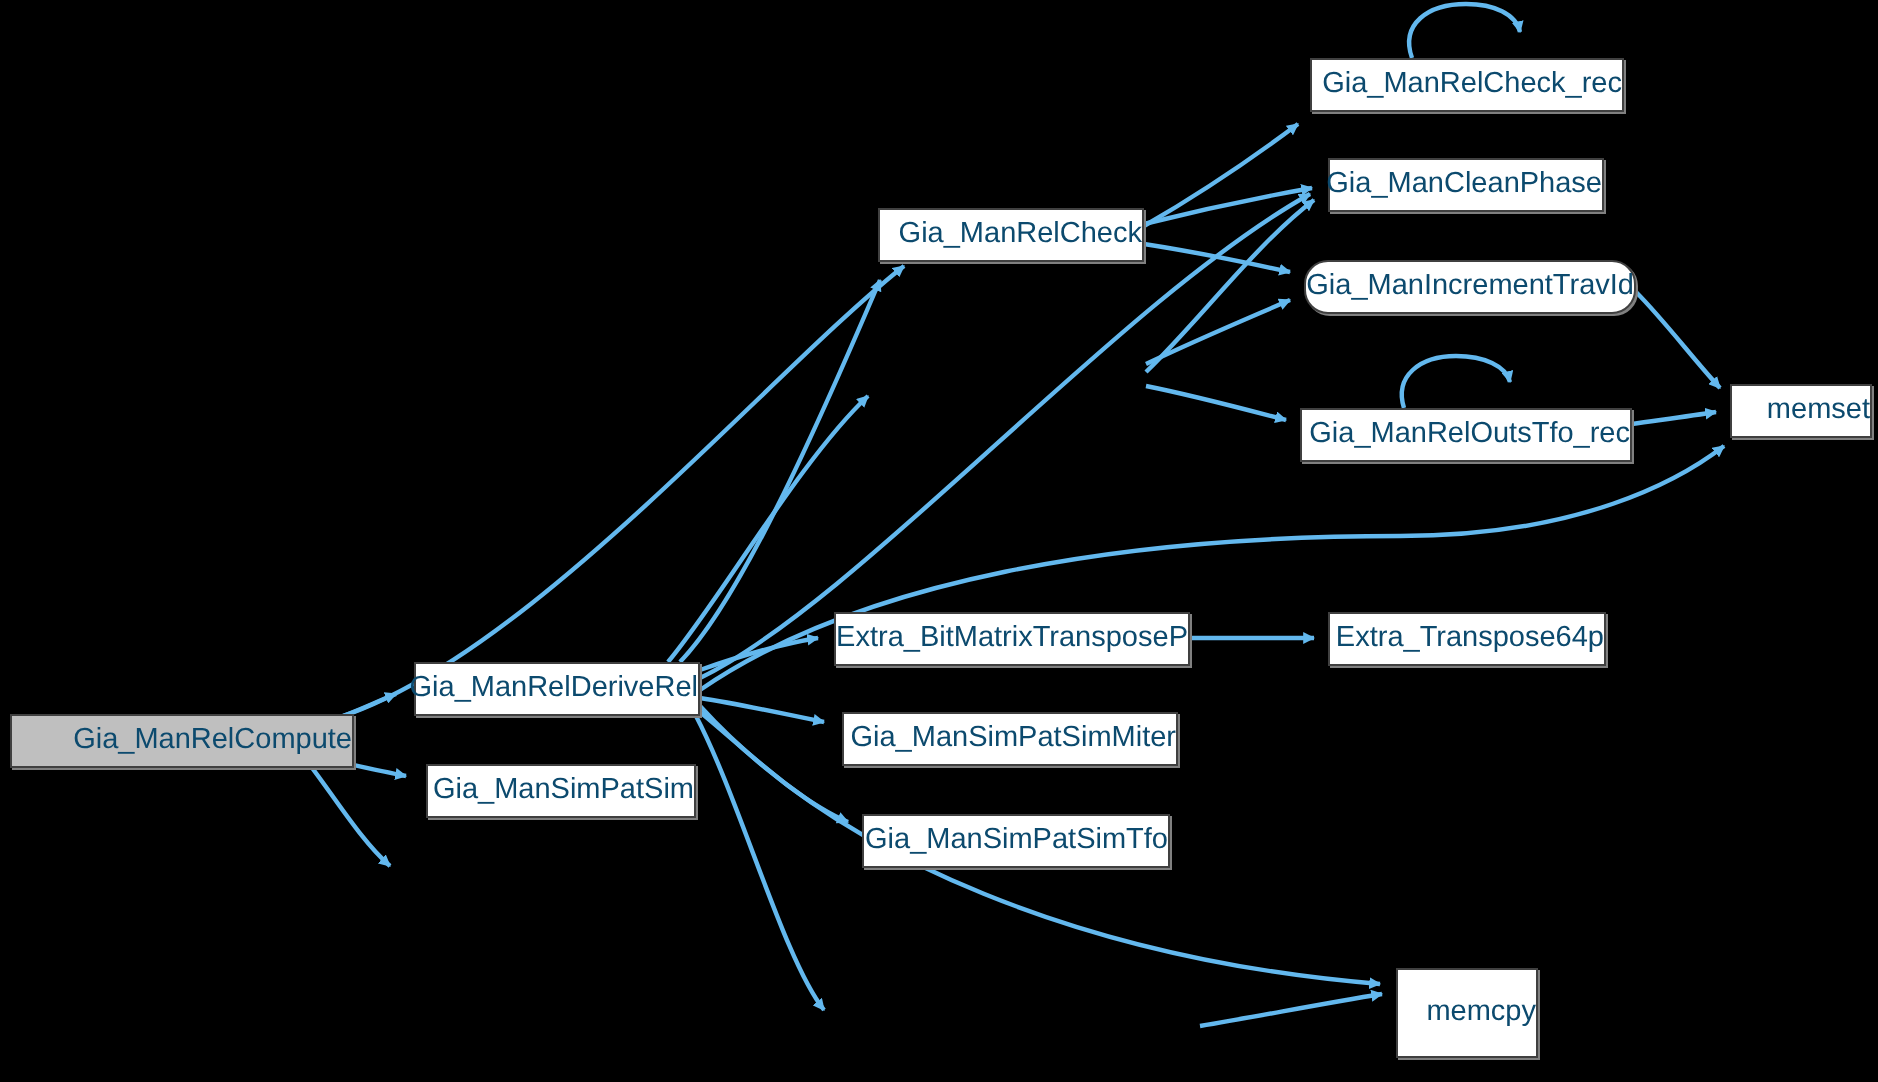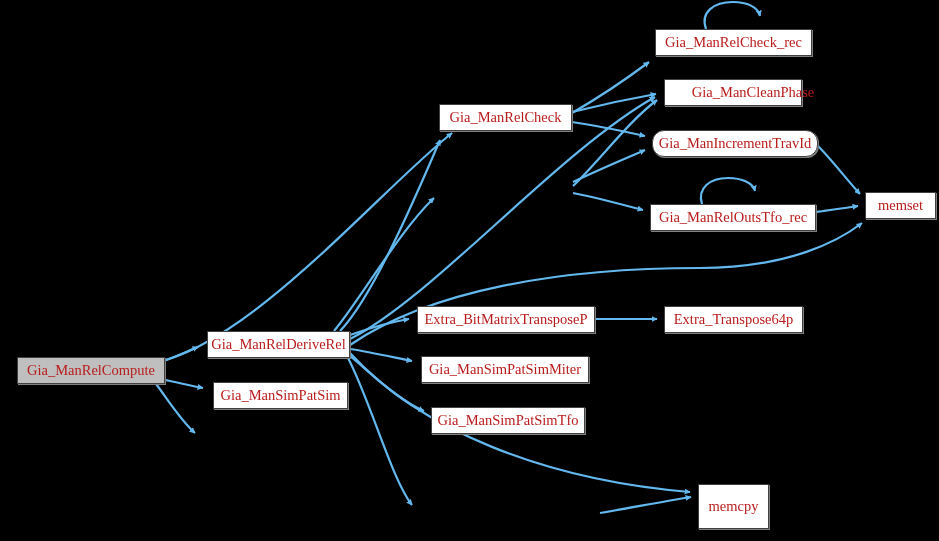--- a/index.html
+++ b/index.html
@@ -25,27 +25,26 @@
     pointer-events: none;
   }
   .node {
     position: absolute;
     box-sizing: border-box;
     background: #ffffff;
     border: 1px solid #404040;
     box-shadow: 1px 1px 0 0 #808080;
     display: flex;
     align-items: center;
-    justify-content: center;
-    color: #b91c1c;
+    justify-content: flex-end;
+    color: #0c4a6e;
     font-size: 14.5px;
     line-height: 1;
     white-space: nowrap;
     letter-spacing: 0px;
-    font-family: Liberation Serif, serif;
   }
   .node.root {
     background: #bfbfbf;
     border: 1px solid #404040;
   }
   .node-label {
     pointer-events: none;
   }
 </style>
 </head>
@@ -77,21 +76,21 @@
       <path d="M573,186 C 600,160 628,122 657,100" fill="none" stroke="#63b8ee" stroke-width="2.2" marker-end="url(#arrow)"></path>
       <path d="M573,182 C 598,170 622,160 645,150" fill="none" stroke="#63b8ee" stroke-width="2.2" marker-end="url(#arrow)"></path>
       <path d="M573,193 C 598,198 620,204 643,210" fill="none" stroke="#63b8ee" stroke-width="2.2" marker-end="url(#arrow)"></path>
       <path d="M818,146 C 832,160 847,180 860,194" fill="none" stroke="#63b8ee" stroke-width="2.2" marker-end="url(#arrow)"></path>
       <path d="M816,212 C 830,210 845,208 858,206" fill="none" stroke="#63b8ee" stroke-width="2.2" marker-end="url(#arrow)"></path>
       <path d="M595,319 C 616,319 637,319 657,319" fill="none" stroke="#63b8ee" stroke-width="2.2" marker-end="url(#arrow)"></path>
       <path d="M600,513 C 630,508 660,502 691,497" fill="none" stroke="#63b8ee" stroke-width="2.2" marker-end="url(#arrow)"></path>
       <path d="M706,29 C 700,12 714,2 733,2 C 747,2 758,7 760,16" fill="none" stroke="#63b8ee" stroke-width="2.2" marker-end="url(#arrow)"></path>
       <path d="M702,204 C 697,188 710,178 728,178 C 742,178 753,183 755,191" fill="none" stroke="#63b8ee" stroke-width="2.2" marker-end="url(#arrow)"></path>
     </svg>
-<div class="node root" style="left: 5px; top: 357px; width: 148px; height: 27px; margin-left: 12px;">
+<div class="node root" style="left: 5px; top: 357px; width: 172px; height: 27px;">
       <span class="node-label">Gia_ManRelCompute</span>
     </div>
     <div class="node" style="left: 207px; top: 331px; width: 143px; height: 27px;">
       <span class="node-label">Gia_ManRelDeriveRel</span>
     </div>
     <div class="node" style="left: 213px; top: 382px; width: 135px; height: 27px;">
       <span class="node-label">Gia_ManSimPatSim</span>
     </div>
     <div class="node" style="left: 439px; top: 104px; width: 133px; height: 27px;">
       <span class="node-label">Gia_ManRelCheck</span>

